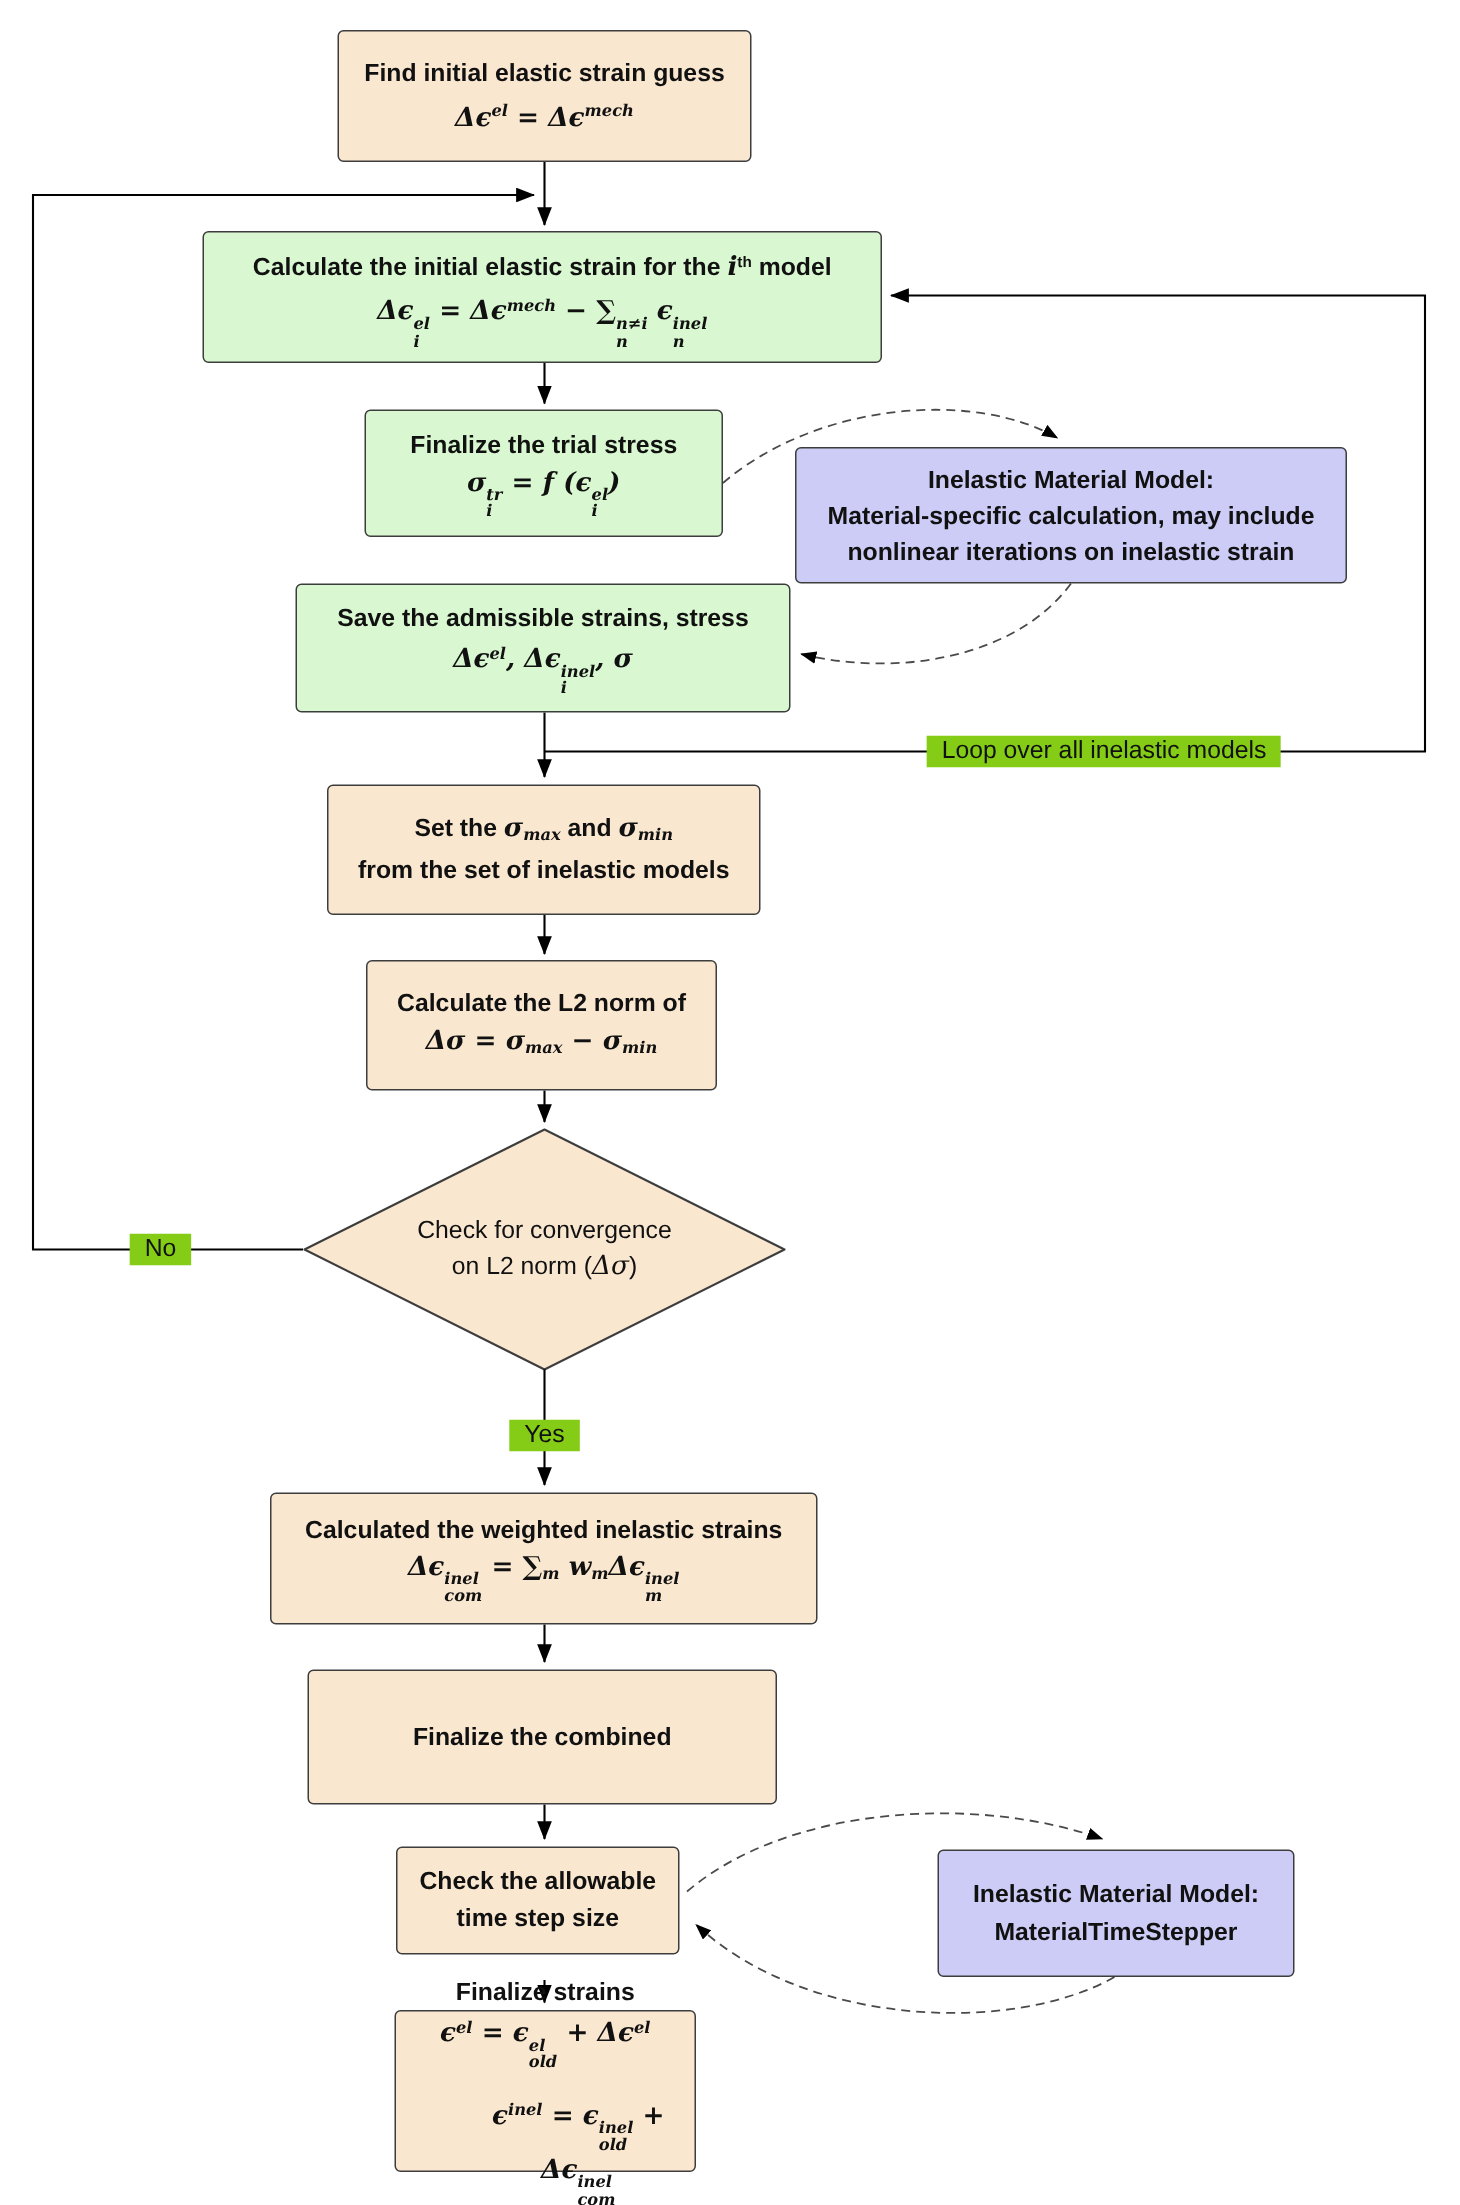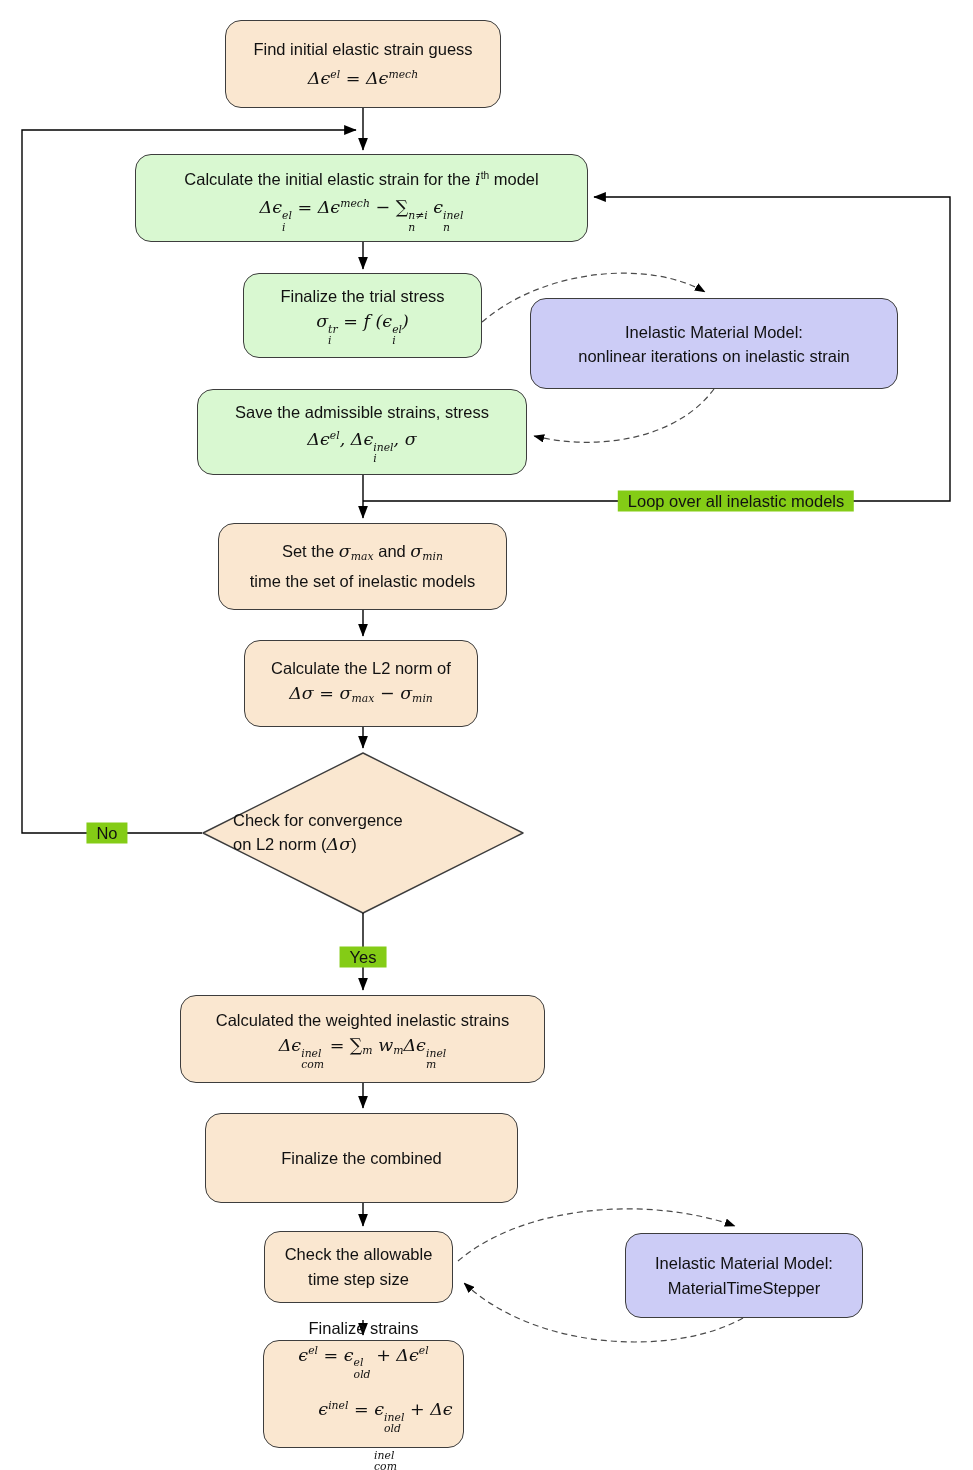--- a/index.html
+++ b/index.html
@@ -17,29 +17,29 @@
     font-family:"Liberation Sans","DejaVu Sans",sans-serif;color:var(--text);
     overflow:hidden;
   }
   svg.wires{position:absolute;left:0;top:0;z-index:0;}
   .wire{fill:none;stroke:var(--wire);stroke-width:1.4;}
   .dash{fill:none;stroke:var(--dashed-wire);stroke-width:1.2;stroke-dasharray:6 4;}
   .arrowhead{fill:#000000;}
   .diamond-shape{fill:var(--process);stroke:var(--border);stroke-width:1.4;stroke-linejoin:round;}
   .node{
     position:absolute;box-sizing:border-box;z-index:1;
-    border:1.4px solid var(--border);border-radius:16px;
+    border:1.4px solid var(--border);border-radius:4px;
     display:flex;flex-direction:column;justify-content:center;align-items:center;
-    text-align:center;padding:4px 6px;font-size:16.5px;line-height:25px;
+    text-align:center;padding:4px 6px;font-size:16.5px;line-height:25px;font-weight:bold;
   }
   .tan{background:var(--process);}
   .green{background:var(--loop-step);align-items:center;}
   .blue{background:var(--material-model);}
   .free{ 
-    position:absolute;z-index:2;font-size:16.5px;line-height:24px;
+    position:absolute;z-index:2;text-align:center;font-size:16.5px;line-height:24px;
   }
   .edge-label{
     position:absolute;z-index:2;background:#84cc16;padding:1px 10px;
     font-size:16.5px;transform:translate(-50%,-50%);white-space:nowrap;
   }
   .line{display:block;}
   .gap-above{margin-top:14px;margin-left:44px;}
   .math{font-family:"DejaVu Serif","Liberation Serif",serif;font-style:italic;font-size:17.5px;}
   sup{font-size:0.62em;vertical-align:0.55em;}
   sub{font-size:0.62em;vertical-align:-0.25em;}
@@ -107,34 +107,35 @@
             <span>tr</span>
             <span>i</span>
           </span></span><span class="math"> = f (ϵ</span><span class="math"><span class="ss">
             <span>el</span>
             <span>i</span>
           </span></span><span class="math">)</span></span>
   </div>
 
   <div class="node blue" style="left:530px;top:298px;width:368px;height:91px;line-height:24px">
     <span class="line">Inelastic Material Model:</span>
+    <span class="line">Material-specific calculation, may include</span>
     <span class="line">nonlinear iterations on inelastic strain</span>
   </div>
 
   <div class="node green" style="left:197px;top:389px;width:330px;height:86px;line-height:24px">
     <span class="line">Save the admissible strains, stress</span>
     <span class="line"><span class="math">Δϵ</span><span class="math"><sup>el</sup></span><span class="math">, Δϵ</span><span class="math"><span class="ss">
             <span>inel</span>
             <span>i</span>
           </span></span><span class="math">, σ</span></span>
   </div>
 
   <div class="node tan" style="left:218px;top:523px;width:289px;height:87px">
     <span class="line">Set the <span class="math">σ</span><span class="math"><sub>max</sub></span> and <span class="math">σ</span><span class="math"><sub>min</sub></span></span>
-    <span class="line">time the set of inelastic models</span>
+    <span class="line">from the set of inelastic models</span>
   </div>
 
   <div class="node tan" style="left:244px;top:640px;width:234px;height:87px">
     <span class="line">Calculate the L2 norm of</span>
     <span class="line"><span class="math">Δσ = σ</span><span class="math"><sub>max</sub></span><span class="math"> − σ</span><span class="math"><sub>min</sub></span></span>
   </div>
 
   <div class="free" style="left:233px;top:808px;width:260px">
     <span class="line">Check for convergence</span>
     <span class="line">on L2 norm (<span class="math">Δσ</span>)</span>

